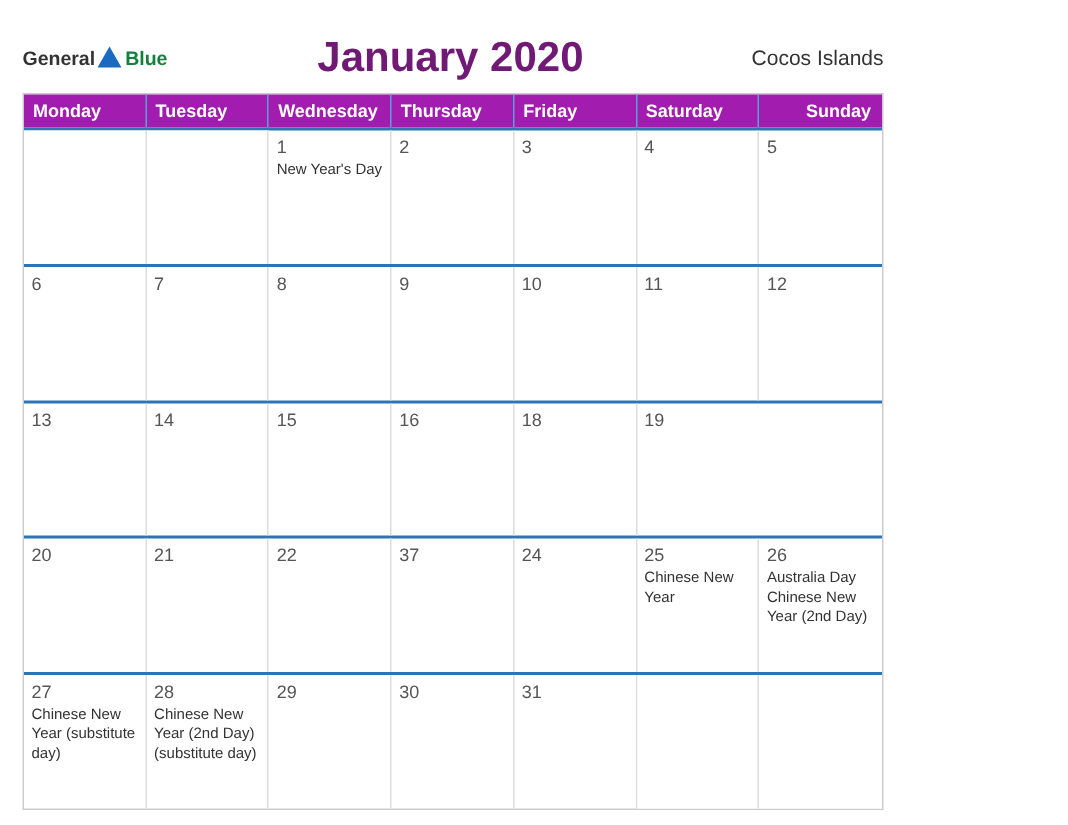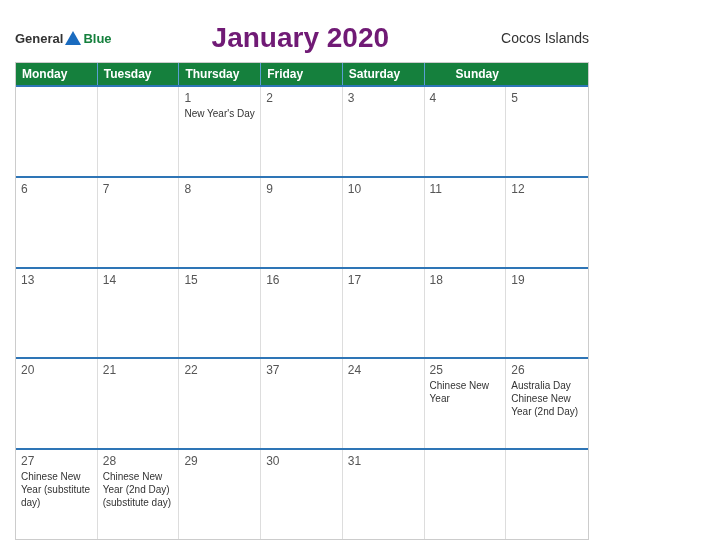--- a/index.html
+++ b/index.html
@@ -64,21 +64,21 @@
     }
     .calendar {
       flex: 1;
       border: 1px solid #ccc;
       display: flex;
       flex-direction: column;
     }
     .cal-header-row {
       display: grid;
       grid-template-columns: repeat(7, 1fr);
-      background-color: #15803d;
+      background-color: #a21caf;
     }
     .cal-header-cell {
       color: #fff;
       font-size: 12px;
       font-weight: bold;
       padding: 4px 6px;
       border-right: 1px solid #5a9fd4;
       text-align: left;
     }
     .cal-header-cell:last-child {
@@ -134,20 +134,21 @@
     </div>
     <div class="calendar-title">January 2020</div>
     <div class="region-label">Cocos Islands</div>
   </div>
 
   <div class="calendar">
     <div class="cal-header-row">
 
     <div class="cal-header-cell">Monday</div>
         <div class="cal-header-cell">Tuesday</div>
+        <div class="cal-header-cell">Wednesday</div>
         <div class="cal-header-cell">Thursday</div>
         <div class="cal-header-cell">Friday</div>
         <div class="cal-header-cell">Saturday</div>
         <div class="cal-header-cell">Sunday</div>
       </div>
     <div class="cal-body">
 
     <div class="cal-week">
           <div class="cal-cell empty-cell"></div>
           <div class="cal-cell empty-cell"></div>
@@ -198,23 +199,20 @@
           <div class="cal-cell">
             <span class="day-number">14</span>
           </div>
           <div class="cal-cell">
             <span class="day-number">15</span>
           </div>
           <div class="cal-cell">
             <span class="day-number">16</span>
           </div>
           <div class="cal-cell">
-            <span class="day-number">17</span>
-          </div>
-          <div class="cal-cell">
             <span class="day-number">18</span>
           </div>
           <div class="cal-cell">
             <span class="day-number">19</span>
           </div>
         </div>
         <div class="cal-week">
           <div class="cal-cell">
             <span class="day-number">20</span>
           </div>

